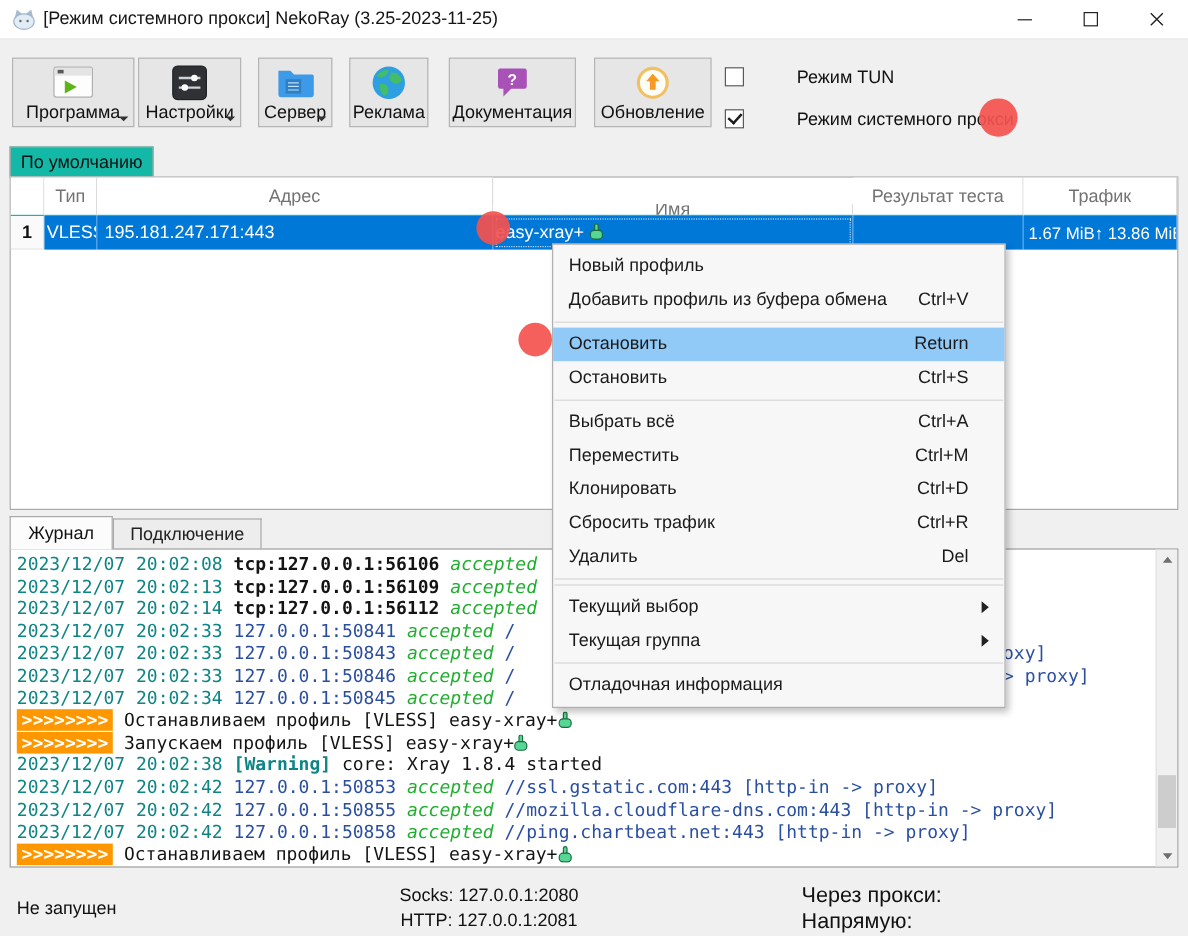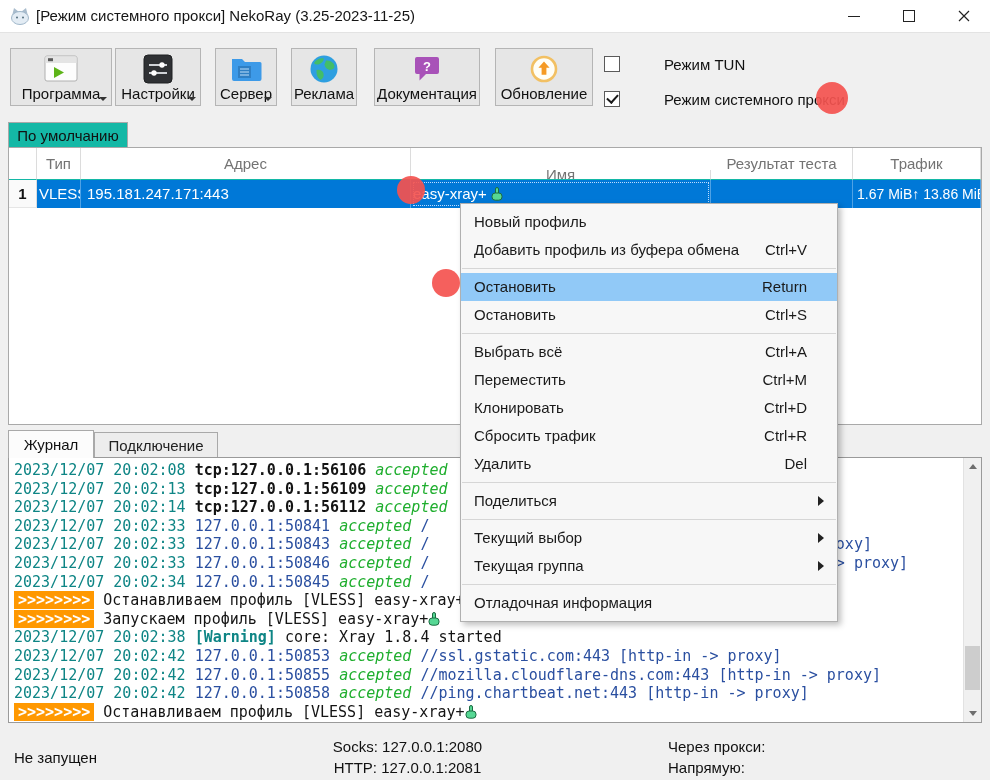--- a/index.html
+++ b/index.html
@@ -61,21 +61,21 @@
   #context-menu{position:absolute;left:460px;top:203px;width:378px;box-sizing:border-box;background:#f7f7f7;border:1px solid #b0b0b0;
                 box-shadow:3px 3px 6px rgba(0,0,0,.25);padding:4px 0;z-index:5;}
   .menu-item{position:relative;height:28px;line-height:28px;font-size:15px;color:#1a1a1a;padding-left:13px;white-space:nowrap;}
   .menu-item.hl{background:#91c9f7;}
   .menu-shortcut{position:absolute;right:30px;top:0;}
   .menu-sub{position:absolute;right:13px;top:9px;width:0;height:0;border-top:5px solid transparent;border-bottom:5px solid transparent;border-left:6px solid #222;}
   .menu-sep{border-top:1px solid #d6d6d6;margin:4px 1px;}
   
   #status-left{position:absolute;left:14px;top:749px;font-size:15px;}
   #status-center{position:absolute;left:295px;top:736px;width:225px;text-align:center;font-size:15px;line-height:21px;}
-  #status-right{position:absolute;left:668px;top:736px;font-size:15px;line-height:21px;}
+  #status-right{position:absolute;left:668px;top:736px;font-size:18px;line-height:21px;}
   
   .click-circle{position:absolute;border-radius:50%;opacity:.92;z-index:9;}
 </style>
 </head>
 <body>
 
 <div id="app">
 
   <div id="titlebar">
     <span id="app-icon">
@@ -248,21 +248,20 @@
       <div class="menu-sep"></div>
       <div class="menu-item hl"><span>Остановить</span><span class="menu-shortcut">Return</span></div>
       <div class="menu-item"><span>Остановить</span><span class="menu-shortcut">Ctrl+S</span></div>
       <div class="menu-sep"></div>
       <div class="menu-item"><span>Выбрать всё</span><span class="menu-shortcut">Ctrl+A</span></div>
       <div class="menu-item"><span>Переместить</span><span class="menu-shortcut">Ctrl+M</span></div>
       <div class="menu-item"><span>Клонировать</span><span class="menu-shortcut">Ctrl+D</span></div>
       <div class="menu-item"><span>Сбросить трафик</span><span class="menu-shortcut">Ctrl+R</span></div>
       <div class="menu-item"><span>Удалить</span><span class="menu-shortcut">Del</span></div>
       <div class="menu-sep"></div>
-      <div class="menu-item"><span>Поделиться</span><span class="menu-sub"></span></div>
       <div class="menu-sep"></div>
       <div class="menu-item"><span>Текущий выбор</span><span class="menu-sub"></span></div>
       <div class="menu-item"><span>Текущая группа</span><span class="menu-sub"></span></div>
       <div class="menu-sep"></div>
       <div class="menu-item"><span>Отладочная информация</span></div>
     </div>
 
   <div id="status-left">Не запущен</div>
   <div id="status-center">
     <div>Socks: 127.0.0.1:2080</div>

